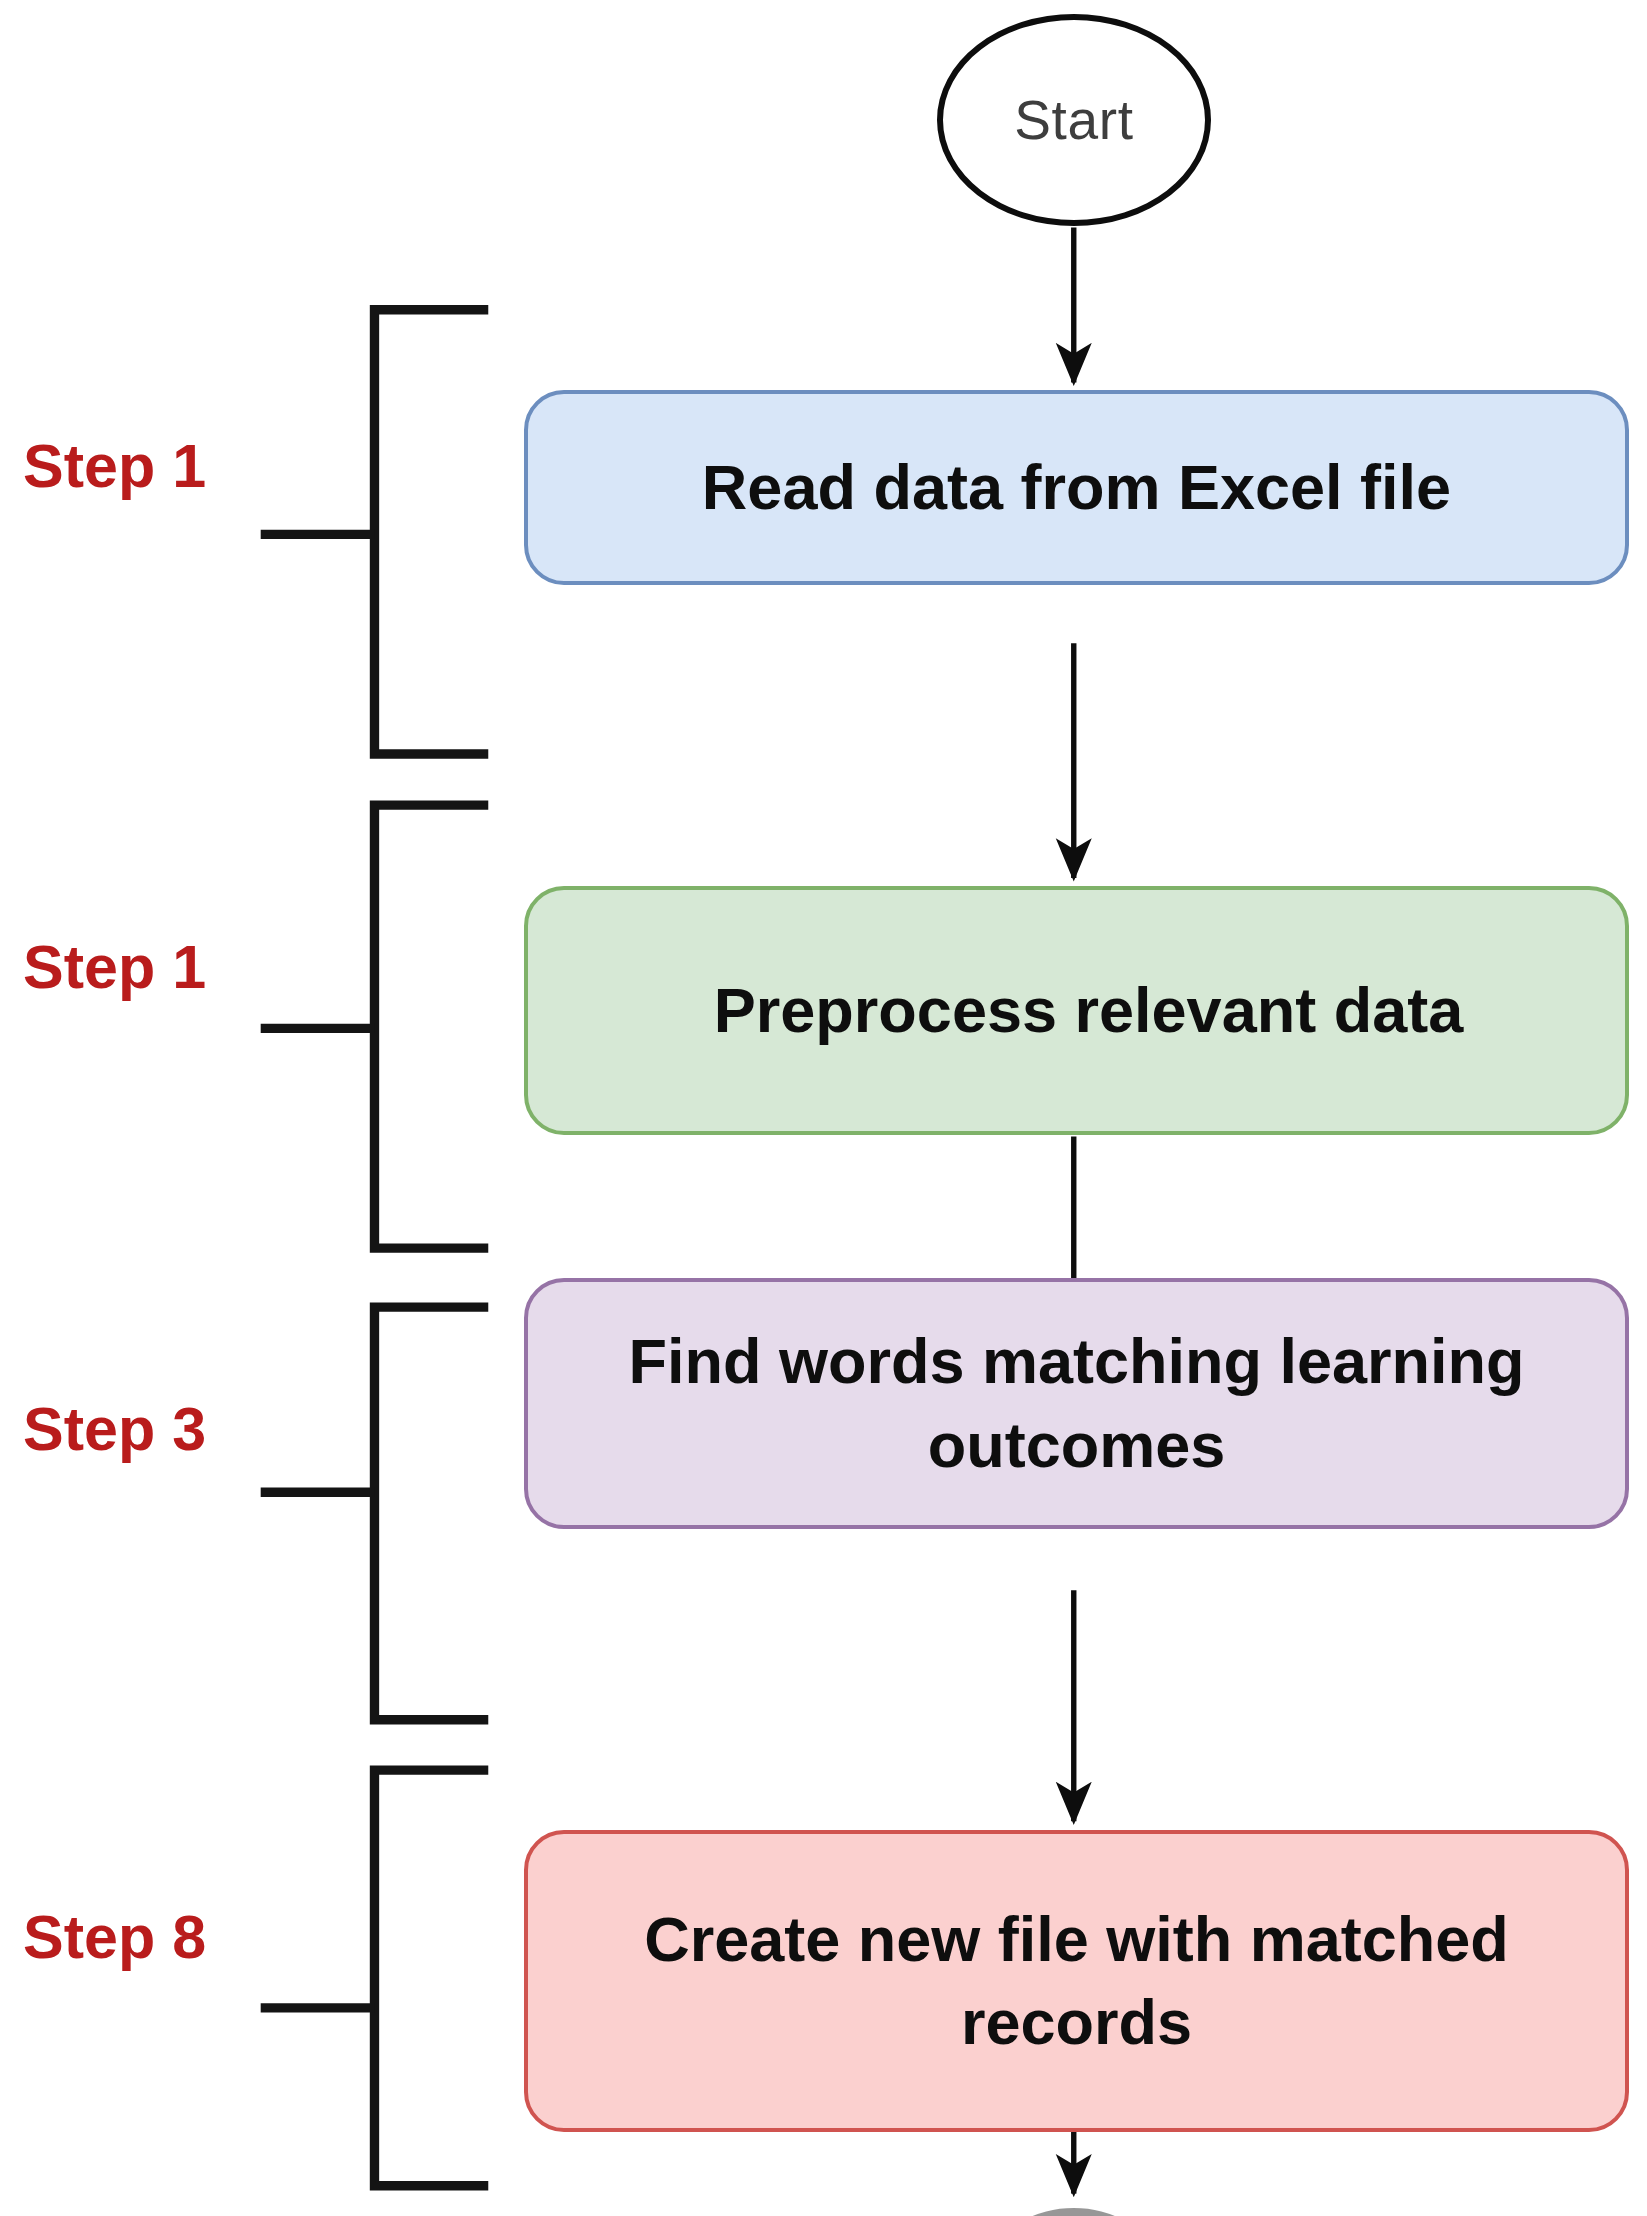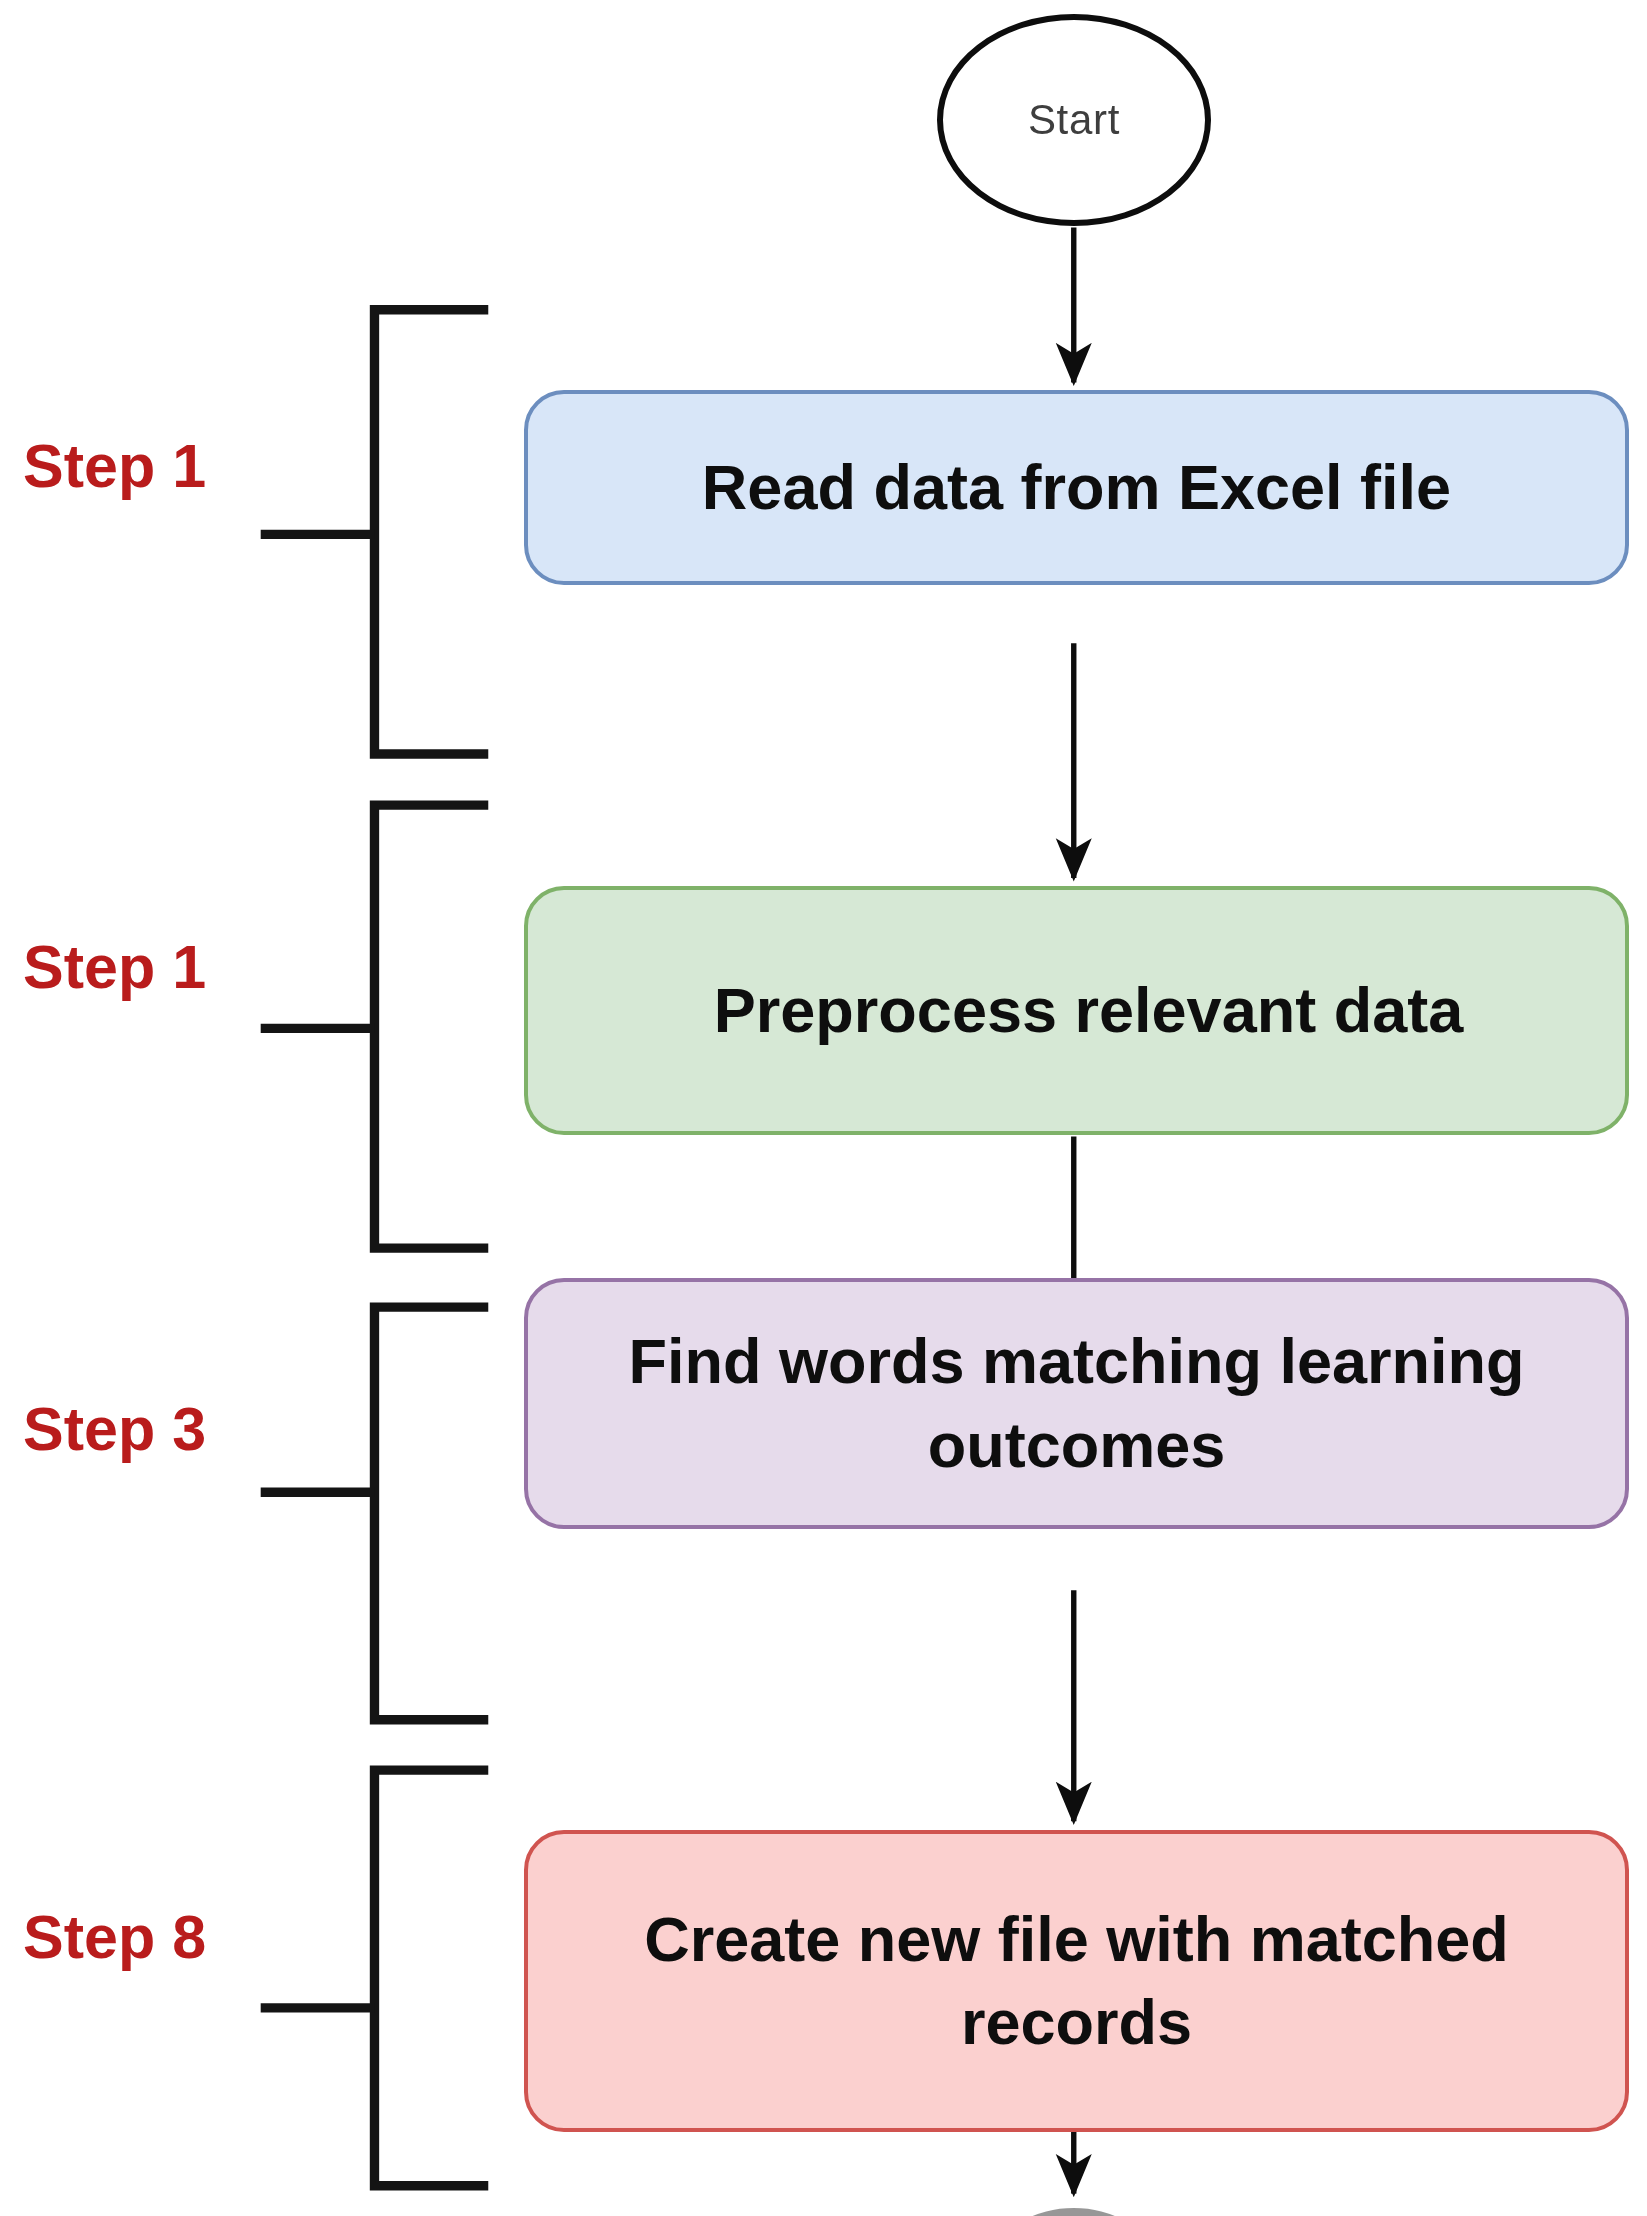--- a/index.html
+++ b/index.html
@@ -9,21 +9,21 @@
     background:#ffffff;
     font-family:"Liberation Sans", sans-serif;
     overflow:hidden;
   }
   .overlay{position:absolute;left:0;top:0;width:1647px;height:2216px;}
 
   .node-start{
     position:absolute;left:937px;top:14.4px;width:274px;height:212px;
     box-sizing:border-box;border:6.5px solid #0d0d0d;border-radius:50%;
     background:#ffffff;display:flex;align-items:center;justify-content:center;
-    font-size:42px;font-weight:400;color:#3e3e3e;letter-spacing:0.7px;
+    font-size:55px;font-weight:400;color:#3e3e3e;letter-spacing:0.7px;
   }
 
   .box{
     position:absolute;left:524px;width:1105px;
     box-sizing:border-box;border-radius:40px;
     display:flex;align-items:center;justify-content:center;text-align:center;
     font-weight:bold;font-size:63px;line-height:1.32;color:#0e0e0e;
   }
   .box span{max-width:980px;display:block;}
   .box1{top:390px;height:195px;background:#d8e6f8;border:4.3px solid #6c8ebf;}

